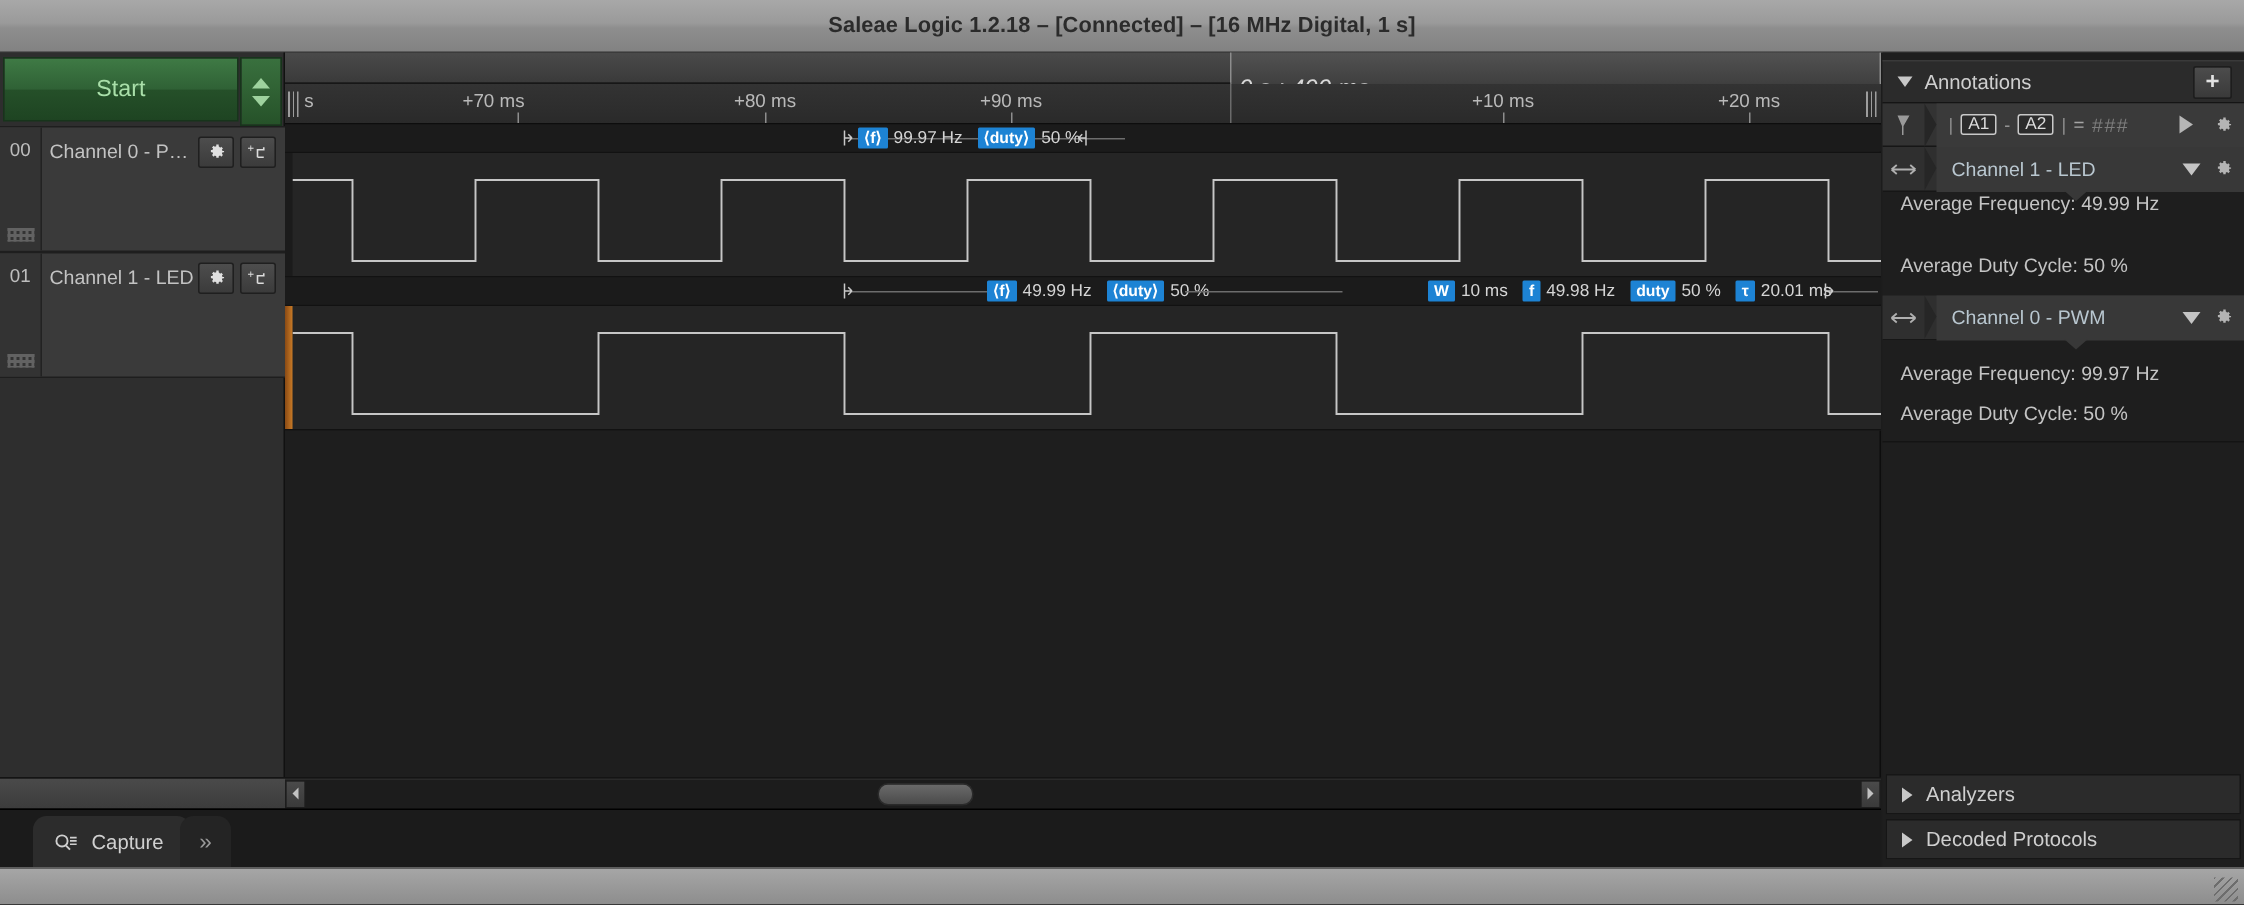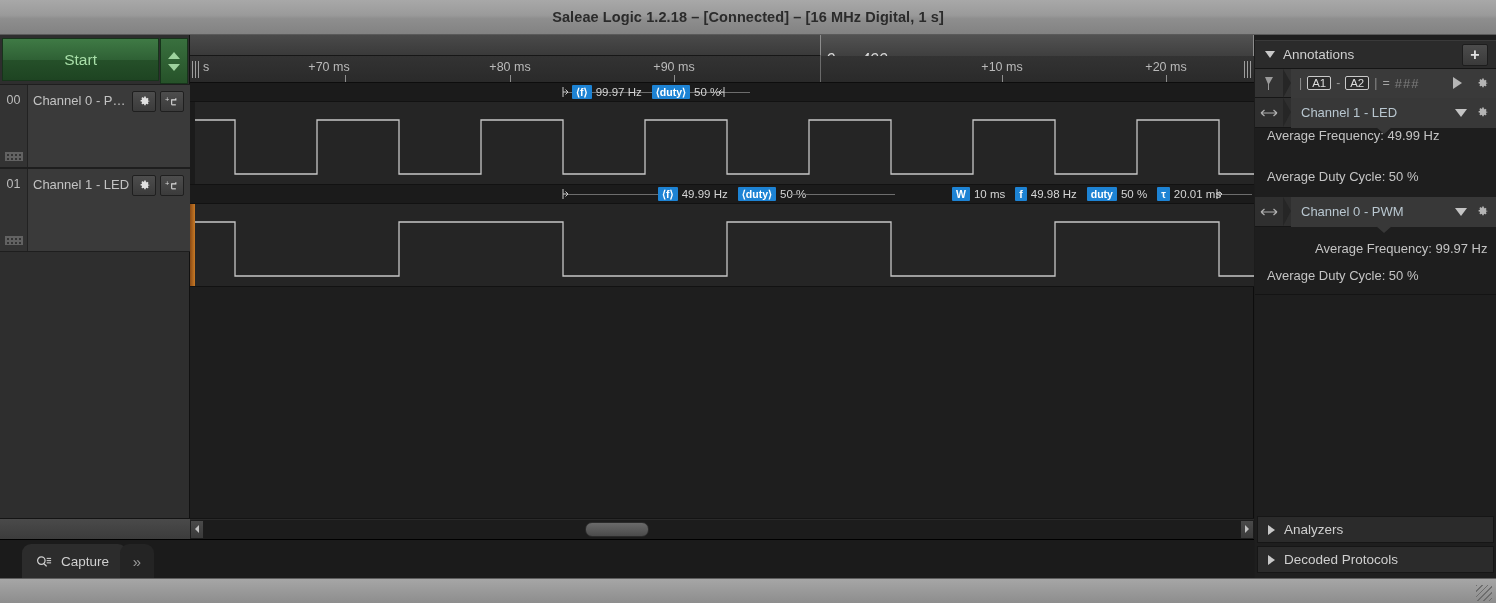--- a/index.html
+++ b/index.html
@@ -511,21 +511,21 @@
       <div class="chan-sel-body">
         <span class="chan-sel-name">Channel 0 - PWM</span>
         <span class="sel-caret"></span>
         <svg class="gear-sm" width="13" height="13" viewBox="0 0 16 16">
           <path fill="#b4b4b4" d="M8 5.2A2.8 2.8 0 1 0 8 10.8 2.8 2.8 0 0 0 8 5.2zm0 4.2a1.4 1.4 0 1 1 0-2.8 1.4 1.4 0 0 1 0 2.8z"></path>
           <path fill="#b4b4b4" d="M14 7h-1.3a4.8 4.8 0 0 0-.5-1.2l.9-.9-1.4-1.4-.9.9A4.8 4.8 0 0 0 9.6 3V1.7H7.6V3c-.4.1-.8.3-1.2.5l-.9-.9L4.1 4l.9.9c-.2.4-.4.8-.5 1.2H3.2v2h1.3c.1.4.3.8.5 1.2l-.9.9 1.4 1.4.9-.9c.4.2.8.4 1.2.5v1.3h2v-1.3c.4-.1.8-.3 1.2-.5l.9.9 1.4-1.4-.9-.9c.2-.4.4-.8.5-1.2H14V7z"></path>
         </svg>
         <div class="sel-notch-down"></div>
       </div>
     </div>
-    <div class="stat-line" style="top:206px;margin-left:48px;">Average Frequency: 99.97 Hz</div>
+    <div class="stat-line" style="top:206px;">Average Frequency: 99.97 Hz</div>
     <div class="stat-line" style="top:233px;">Average Duty Cycle: 50 %</div>
 
     <div class="sb-divider" style="top:259px;"></div>
 
     <div class="collapse-section" style="top:481px;">
       <span class="tri-right"></span>
       <span class="collapse-label">Analyzers</span>
     </div>
     <div class="collapse-section" style="top:511px;">
       <span class="tri-right"></span>

